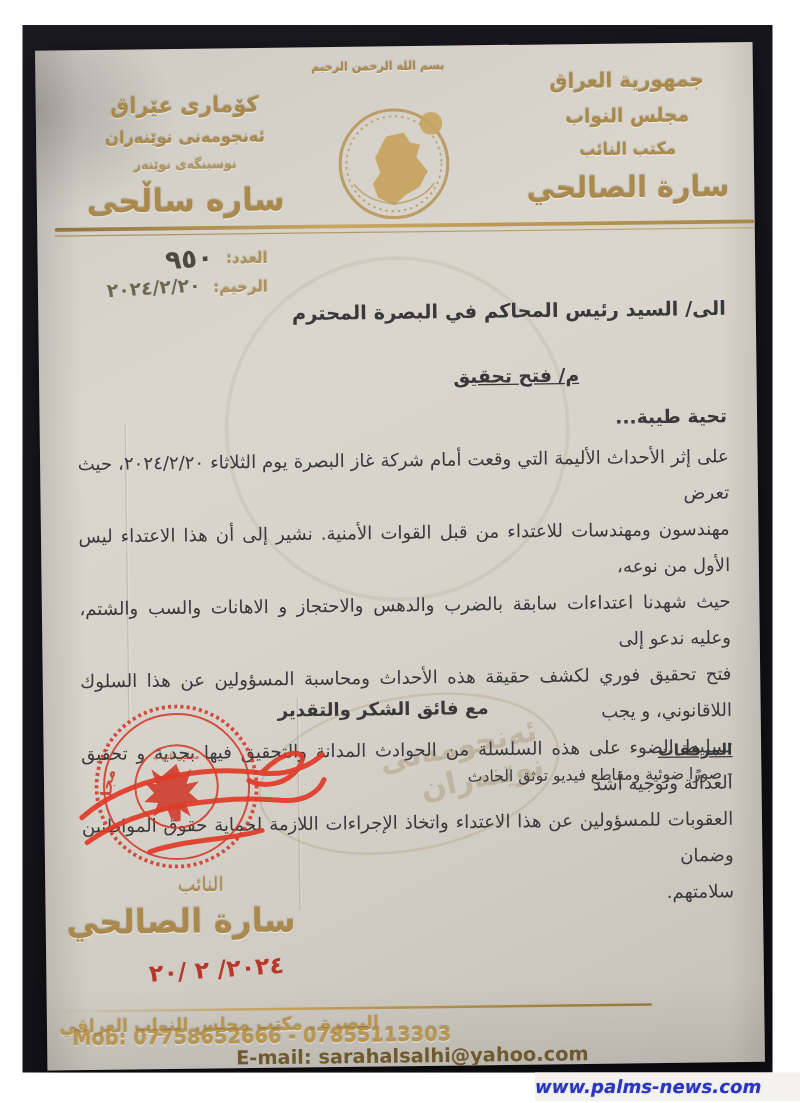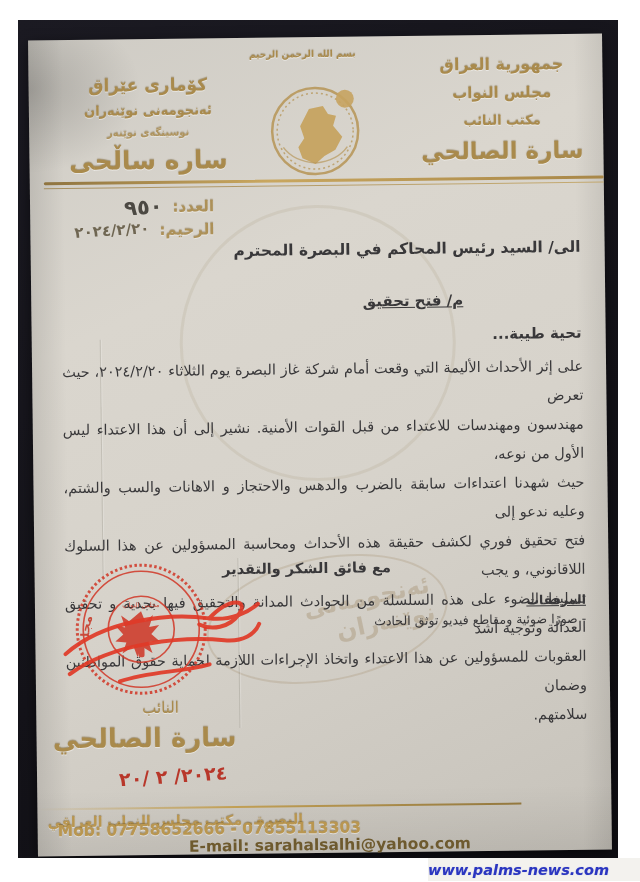--- a/index.html
+++ b/index.html
@@ -44,21 +44,21 @@
   .lh-arabic .lh-line3{font-size:13px;margin-top:11px;opacity:1;}
   .lh-arabic .lh-name{font-size:23px;margin-top:10px;}
   .bismillah{position:absolute;top:12px;right:220px;width:160px;text-align:center;font-size:9px;font-weight:bold;}
   .emblem{position:absolute;top:40px;right:238px;}
   .rule-wrap{position:absolute;top:142px;right:0;left:14px;}
   .rule-a{height:3px;background:linear-gradient(90deg,#8f7440,#c9a75f 40%,#a88748);border-radius:2px;}
   .rule-b{height:1px;margin-top:3px;background:linear-gradient(90deg,#9c8048,#c0a05a);opacity:.8;}
   
   .ref{position:absolute;top:156px;right:390px;left:30px;}
   .ref-row{display:flex;align-items:center;gap:10px;direction:rtl;justify-content:flex-start;}
-  .ref-label{font-size:15px;font-weight:bold;opacity:.9;}
+  .ref-label{font-size:12px;font-weight:bold;opacity:.9;}
   .ref-num{font-size:21px;color:#4c4943;transform:rotate(-4deg);letter-spacing:4px;font-weight:bold;}
   .ref-date{font-size:15px;color:#6f6652;transform:rotate(-3deg);letter-spacing:2px;font-weight:bold;}
   
   .ink{color:#39383a;}
   .to-line{position:absolute;top:204px;right:24px;font-size:15.5px;font-weight:bold;}
   .subject{position:absolute;top:256px;right:142px;font-size:15px;font-weight:bold;text-decoration:underline;}
   .greeting{position:absolute;top:290px;right:24px;font-size:15px;font-weight:bold;}
   .body-text{position:absolute;top:318px;right:23px;left:30px;font-size:14.5px;line-height:29px;text-align:justify;}
   .closing{position:absolute;top:523px;right:150px;left:120px;text-align:center;font-size:14.5px;font-weight:bold;}
   .attachments{position:absolute;top:558px;right:23px;font-size:12.5px;}

